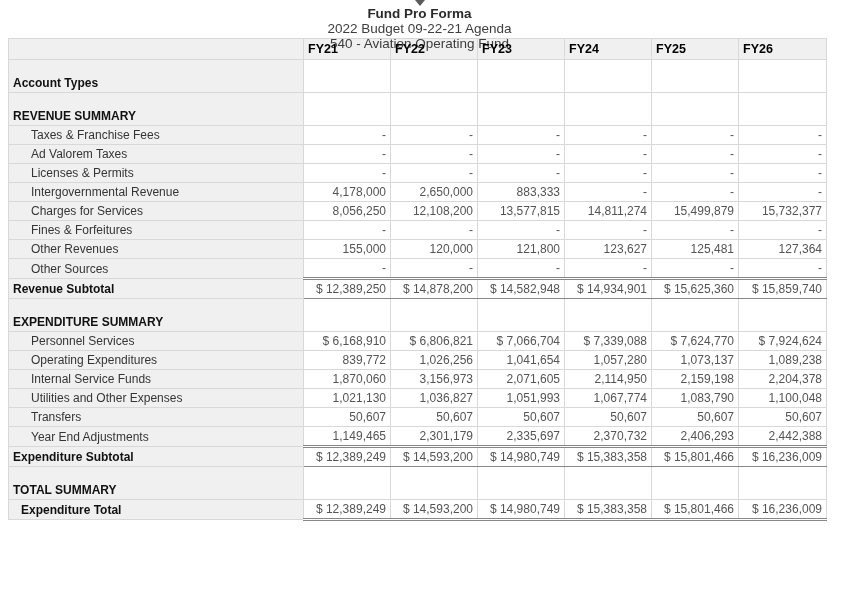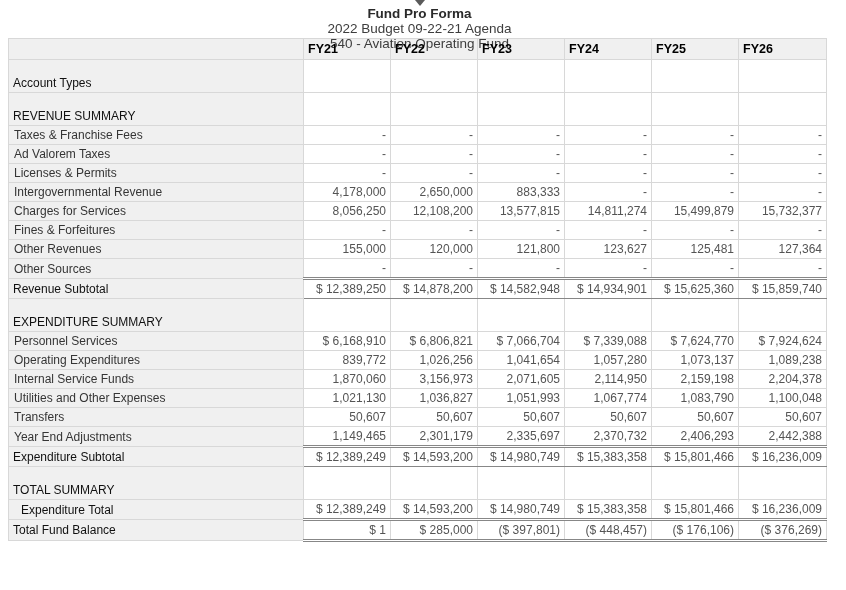--- a/index.html
+++ b/index.html
@@ -61,22 +61,22 @@
     color: #353535;
     text-align: left;
     position: relative;
   }
   td.val {
     background: #ffffff;
     color: #545454;
     text-align: right;
   }
   tr.tall td { height: 30px; vertical-align: bottom; padding-bottom: 2px; }
-  td.lbl.bold { font-weight: normal; color: #111; }
-  td.lbl.ind1 { padding-left: 5px; }
+  td.lbl.bold { font-weight: bold; color: #111; }
+  td.lbl.ind1 { padding-left: 22px; }
   td.lbl.ind2 { padding-left: 12px; }
   
   tr.b-sub td.val      { border-top: 3px double #878787; border-bottom: 1px solid #878787; }
   tr.b-total td.val    { border-top: 1px solid #878787;  border-bottom: 1px solid #878787; }
   tr.b-totalend td.val { border-top: 1px solid #878787;  border-bottom: 3px double #878787; }
   tr.b-grand td.val    { border-top: 3px double #878787; border-bottom: 3px double #878787; }
   
   .expand-badge {
     position: absolute;
     right: -9px; top: 50%;
@@ -313,23 +313,14 @@
       </tr>
       <tr class="b-totalend">
         <td class="lbl bold ind2">Expenditure Total</td>
         <td class="val">$ 12,389,249</td>
         <td class="val">$ 14,593,200</td>
         <td class="val">$ 14,980,749</td>
         <td class="val">$ 15,383,358</td>
         <td class="val">$ 15,801,466</td>
         <td class="val">$ 16,236,009</td>
       </tr>
-      <tr class="b-grand">
-        <td class="lbl bold">Total Fund Balance</td>
-        <td class="val">$ 1</td>
-        <td class="val">$ 285,000</td>
-        <td class="val">($ 397,801)</td>
-        <td class="val">($ 448,457)</td>
-        <td class="val">($ 176,106)</td>
-        <td class="val">($ 376,269)</td>
-      </tr>
     </tbody>
 </table>
 
 </body></html>

